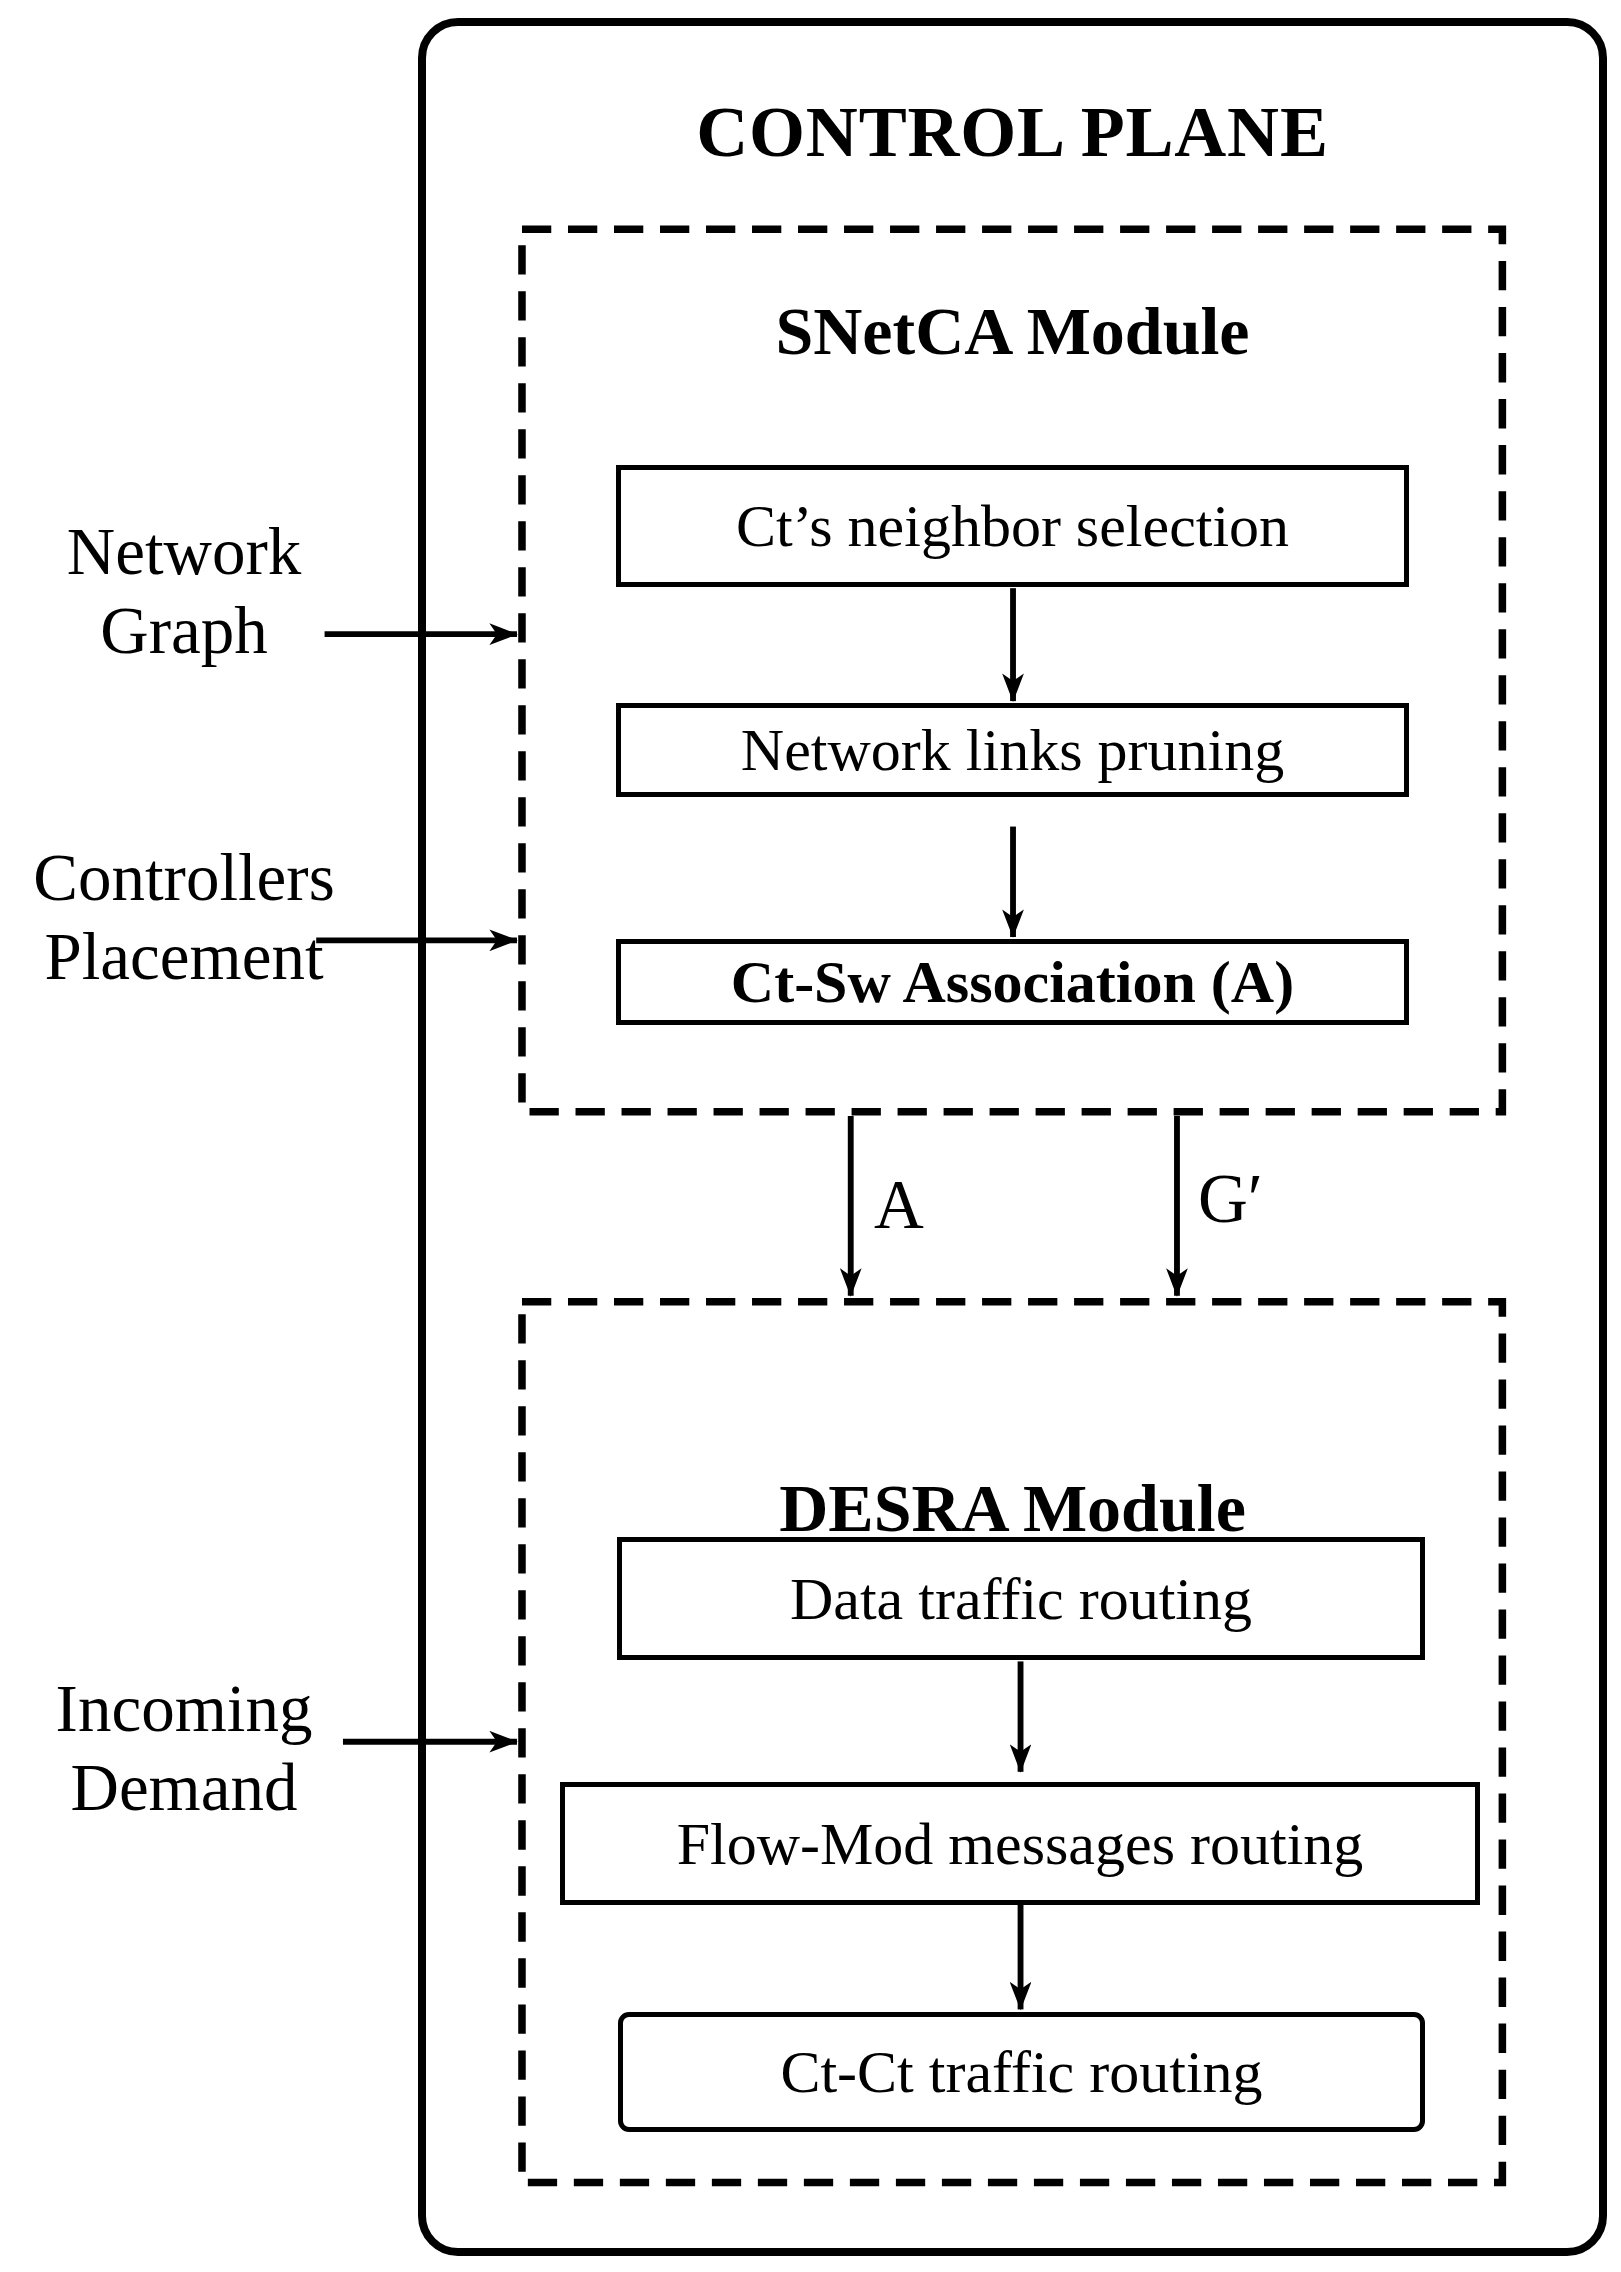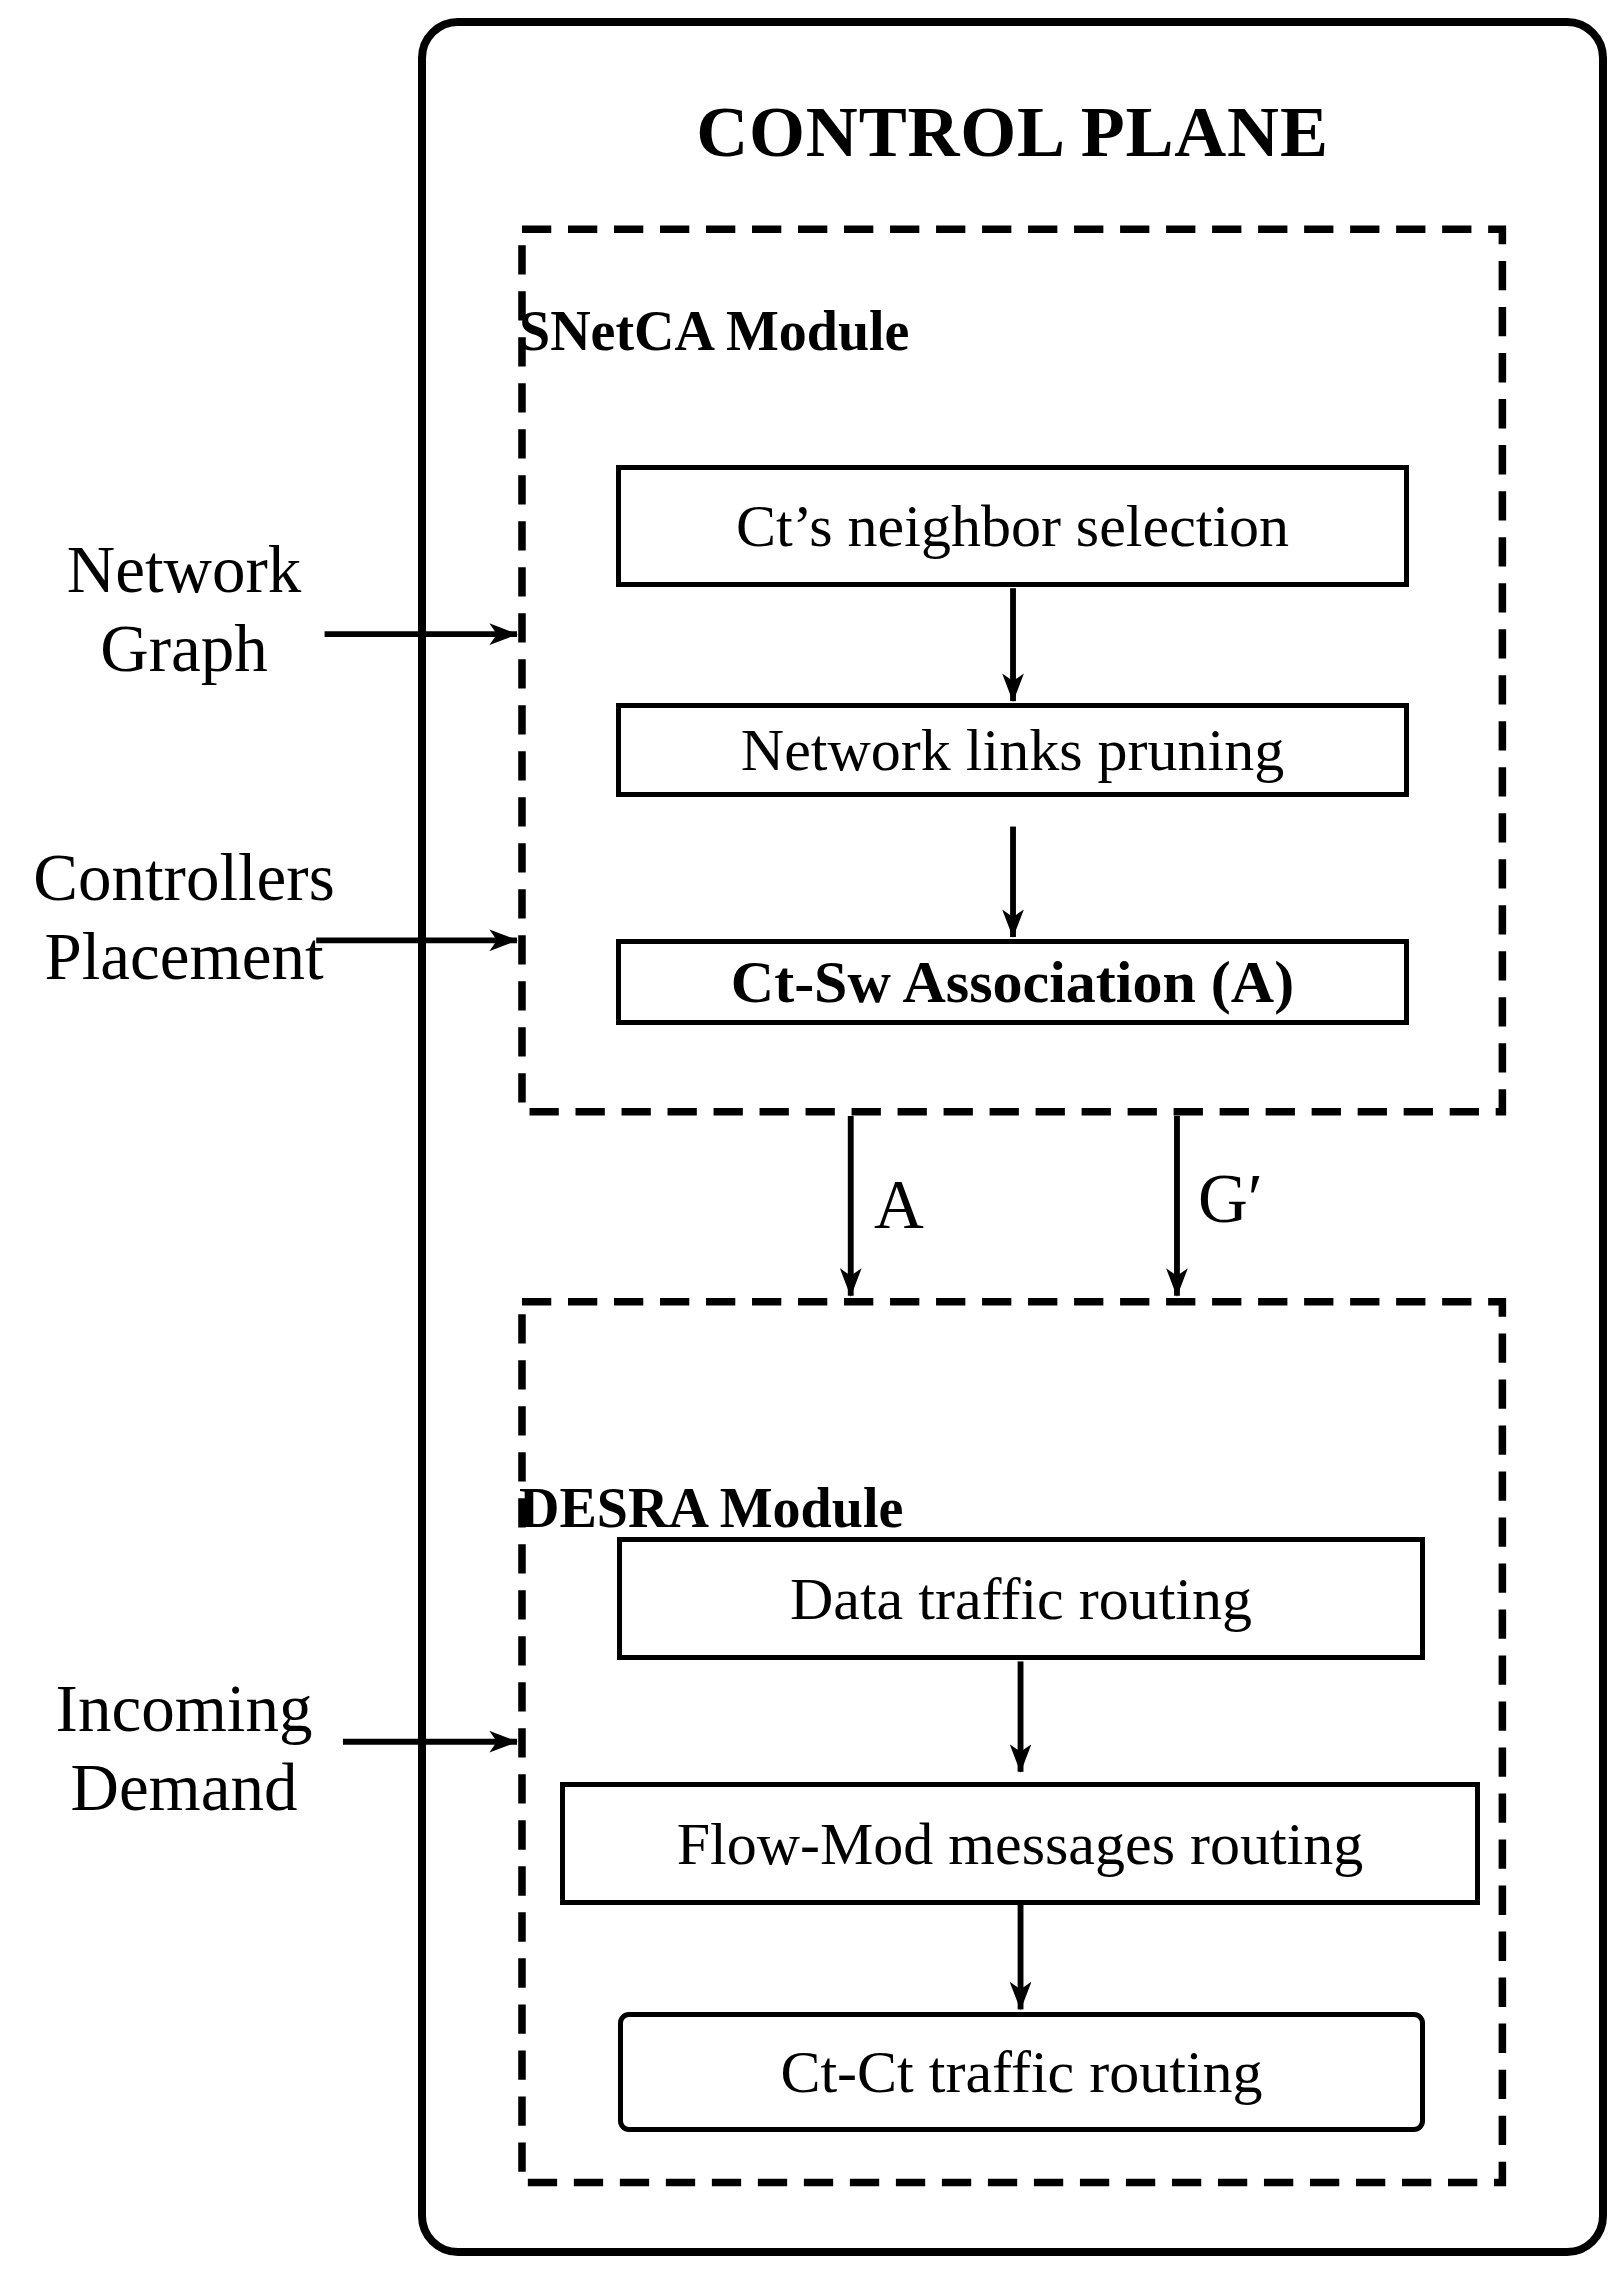--- a/index.html
+++ b/index.html
@@ -38,22 +38,22 @@
     text-align: center;
     font-size: 72px;
     font-weight: bold;
     line-height: 77px;
     letter-spacing: 0.8px;
     white-space: nowrap;
   }
   .module-title {
     left: 519px;
     width: 987px;
-    text-align: left;
-    font-size: 56px;
+    text-align: center;
+    font-size: 68px;
     font-weight: bold;
     line-height: 74px;
     white-space: nowrap;
   }
   .proc-box {
     border: 5px solid #000000;
     box-sizing: border-box;
     background: #ffffff;
     display: flex;
     align-items: center;
@@ -135,21 +135,21 @@
   </div>
 
   <div class="abs proc-box" style="left:560px; top:1782px; width:920px; height:123px;">
     <span>Flow-Mod messages routing</span>
   </div>
 
   <div class="abs proc-box" style="left:618px; top:2012px; width:807px; height:120px;border-radius:11px;">
     <span>Ct-Ct traffic routing</span>
   </div>
 
-  <div class="abs side-label" style="top:530px;">
+  <div class="abs side-label" style="top:512px;">
     <div>Network</div>
     <div>Graph</div>
   </div>
 
   <div class="abs side-label" style="top:838px;">
     <div>Controllers</div>
     <div>Placement</div>
   </div>
 
   <div class="abs side-label" style="top:1669px;">

